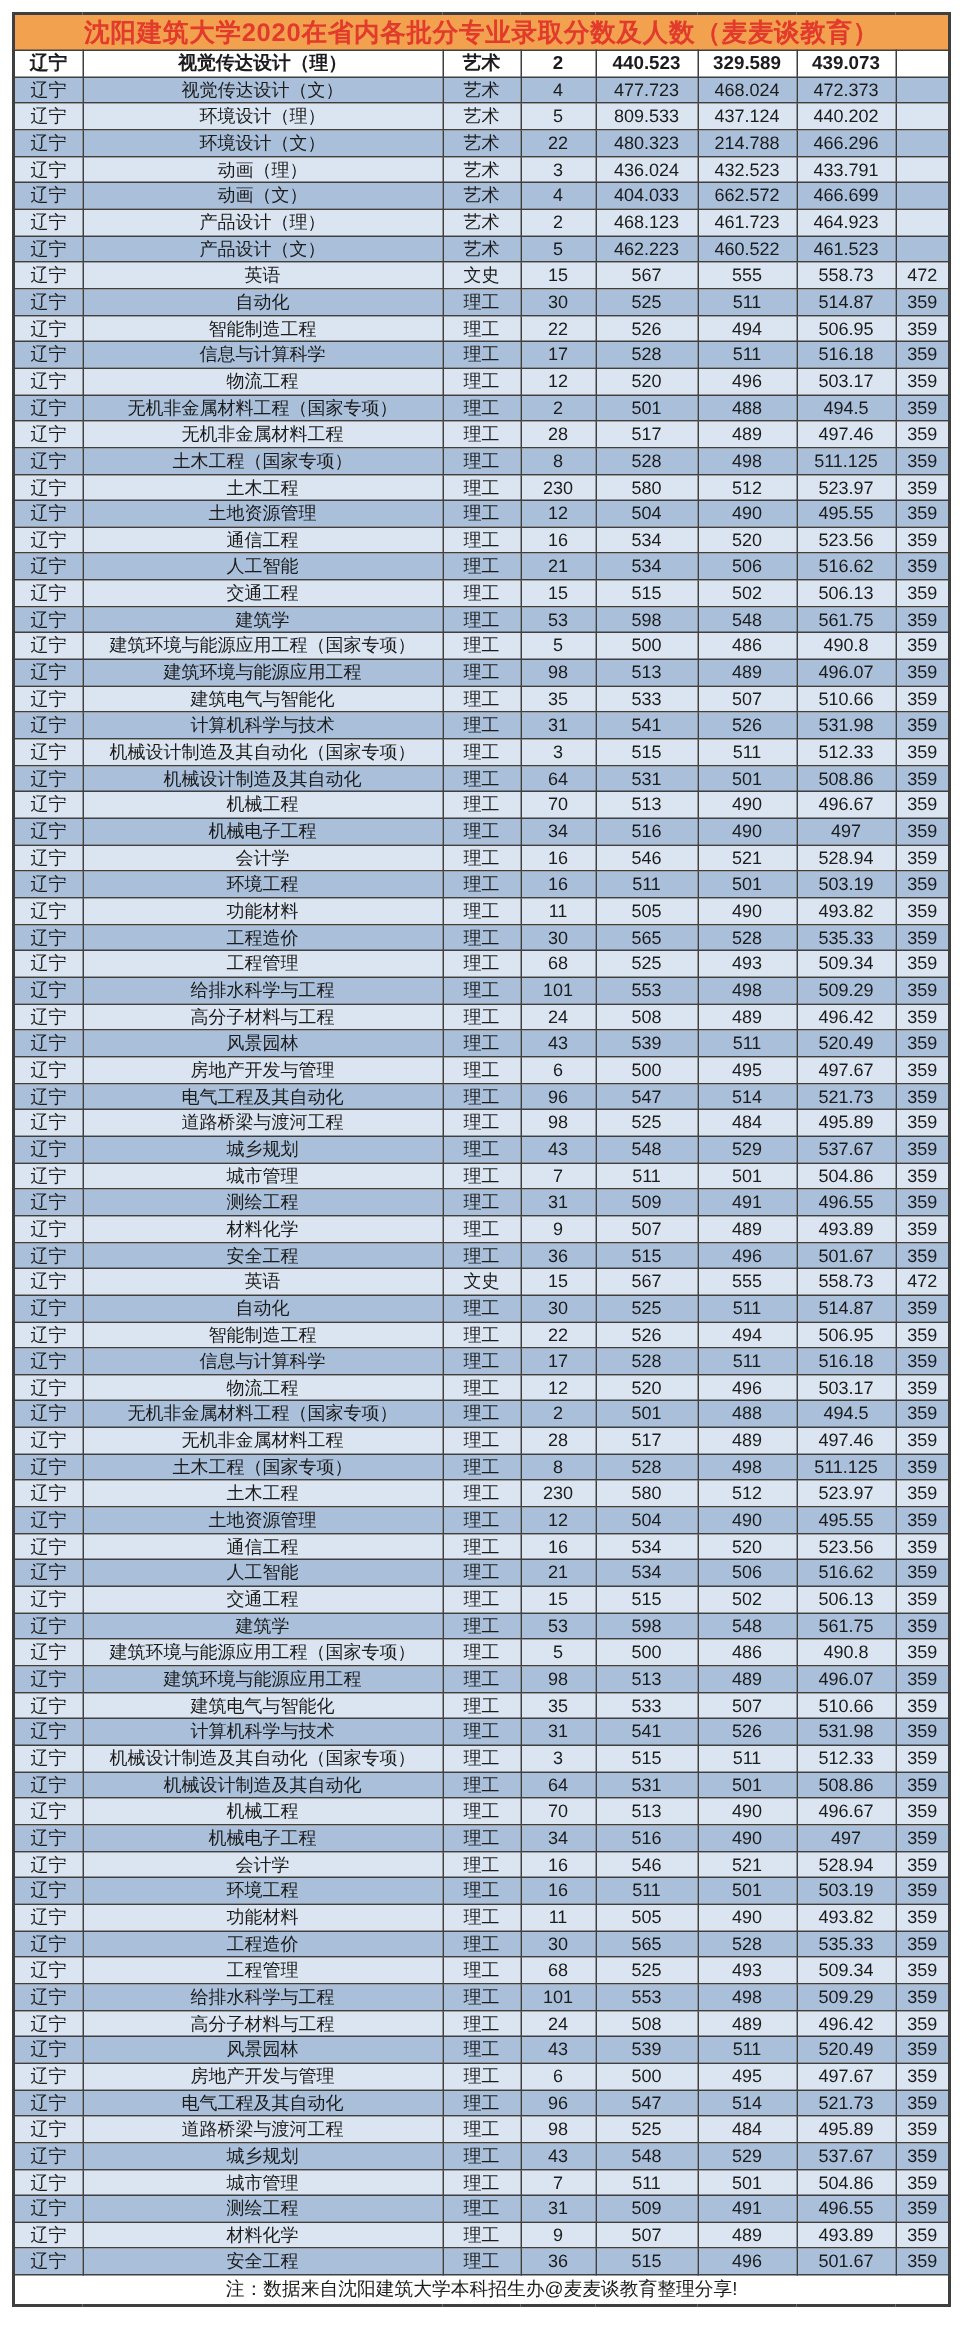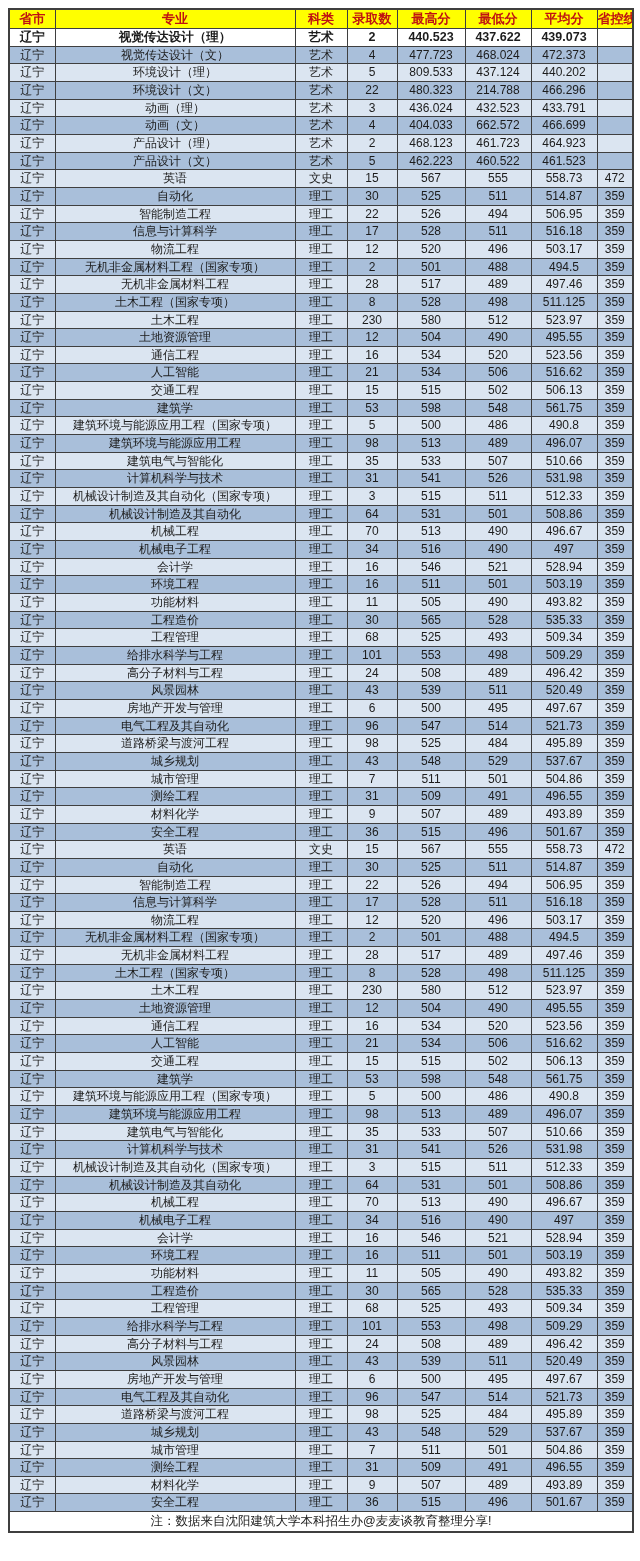--- a/index.html
+++ b/index.html
@@ -70,39 +70,32 @@
       <col style="width:46px">
         <col style="width:240px">
         <col style="width:52px">
         <col style="width:50px">
       <col style="width:68px">
         <col style="width:66px">
         <col style="width:66px">
         <col style="width:36px">
     </colgroup>
     <thead>
-      <tr class="header-row" id="header-row">
-          <th>省市</th>
-          <th>专业</th>
-          <th>科类</th>
-          <th>录取数</th>
-          <th>最高分</th>
-          <th>最低分</th>
-          <th>平均分</th>
-          <th>省控线</th>
-        </tr>
+      <tr class="title-row">
+        <th colspan="8">沈阳建筑大学2020在省内各批分专业录取分数及人数（麦麦谈教育）</th>
+      </tr>
     </thead>
     <tbody id="table-body">
         <tr class="first">
           <td>辽宁</td>
           <td>视觉传达设计（理）</td>
           <td>艺术</td>
           <td>2</td>
           <td>440.523</td>
-          <td>437.622</td>
+          <td>329.589</td>
           <td>439.073</td>
           <td></td>
         </tr>
         <tr class="med">
           <td>辽宁</td>
           <td>视觉传达设计（文）</td>
           <td>艺术</td>
           <td>4</td>
           <td>477.723</td>
           <td>468.024</td>

